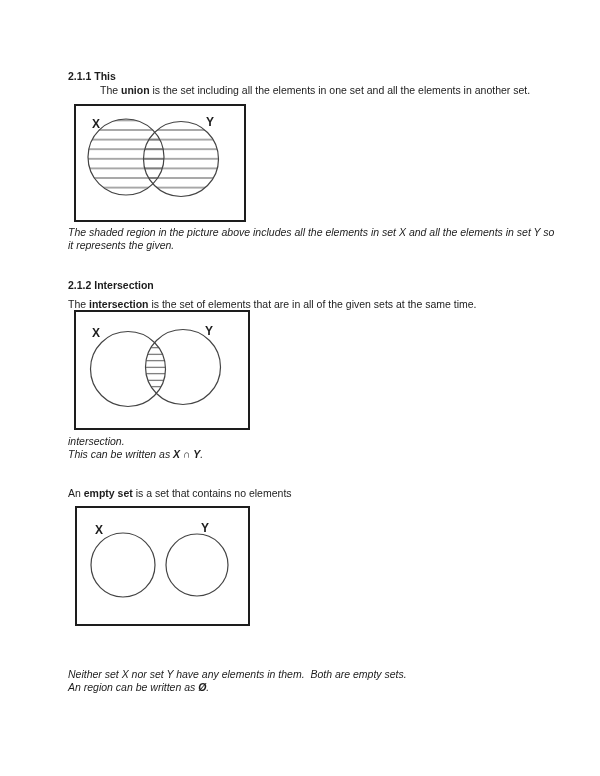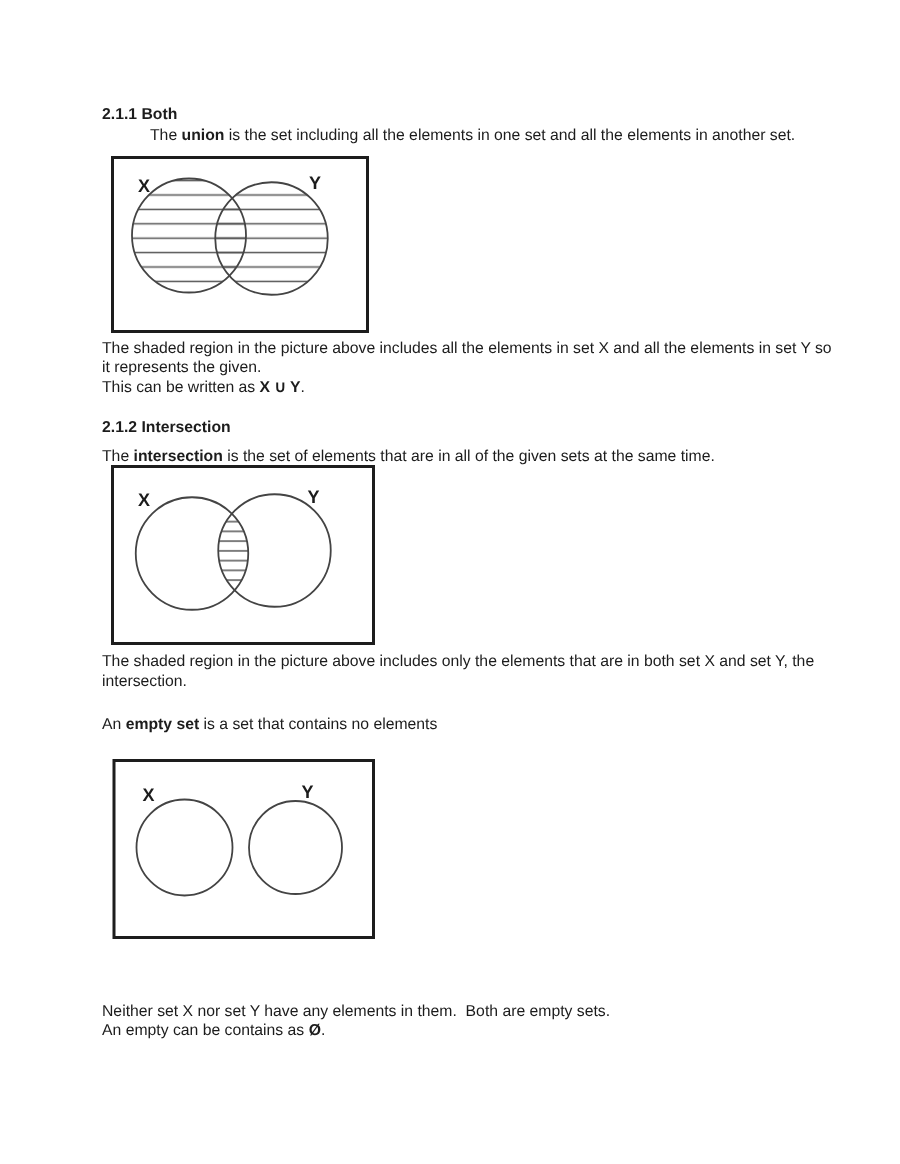--- a/index.html
+++ b/index.html
@@ -23,39 +23,40 @@
     font-size: 10.5px;
     line-height: 13px;
     white-space: pre-wrap;
   }
   .body-line b, .heading b { font-weight: bold; }
   .caption-block { font-size: 10.5px; }
   .caption-block .line {
     line-height: 13px;
     white-space: pre-wrap;
     font-size: 10.5px;
+    font-style: italic;
   }
   .diagram-box {
     border: 2px solid #1d1d1d;
     background: #ffffff;
   }
   .diagram-box svg { display: block; }
   .venn-label {
     font-family: "Liberation Sans", sans-serif;
     font-size: 12px;
     font-weight: bold;
     fill: #1c1c1c;
   }
 </style>
 </head>
 <body>
 
 <div class="page">
 
-  <div class="abs heading" style="left:68px; top:70px;">2.1.1 Both</div>
+  <div class="abs heading" style="left:68px; top:70px;">2.1.1 This</div>
 
   <div class="abs body-line" style="left:68px; top:84px;margin-left:32px;"><span>The </span><b>union</b><span> is the set including all the elements in one set and all the elements in another set.</span></div>
 
   <div class="abs diagram-box" style="left:74px; top:104px; width:168px; height:114px;">
     <svg width="168" height="114" viewBox="0 0 168 114">
       <defs>
         <pattern id="hatch-u" patternUnits="userSpaceOnUse" width="12" height="9.6">
           <line x1="0" y1="4.8" x2="12" y2="4.8" stroke="#555555" stroke-width="1"></line>
         </pattern>
       </defs>
@@ -64,21 +65,20 @@
       <circle cx="50" cy="51" r="38" fill="none" stroke="#444444" stroke-width="1.2"></circle>
       <circle cx="105" cy="53" r="37.5" fill="none" stroke="#444444" stroke-width="1.2"></circle>
       <text class="venn-label" x="16" y="22">X</text>
       <text class="venn-label" x="130" y="20">Y</text>
     </svg>
   </div>
 
   <div class="abs caption-block" style="left:68px; top:226px;">
     <div class="line">The shaded region in the picture above includes all the elements in set X and all the elements in set Y so</div>
     <div class="line">it represents the given.</div>
-    <div class="line"><span>This can be written as </span><b>X ∪ Y</b><span>.</span></div>
   </div>
 
   <div class="abs heading" style="left:68px; top:279px;">2.1.2 Intersection</div>
 
   <div class="abs body-line" style="left:68px; top:298px;text-align:center;"><span>The </span><b>intersection</b><span> is the set of elements that are in all of the given sets at the same time.</span></div>
 
   <div class="abs diagram-box" style="left:74px; top:310px; width:172px; height:116px;">
     <svg width="172" height="116" viewBox="0 0 172 116">
       <defs>
         <pattern id="hatch-i" patternUnits="userSpaceOnUse" width="12" height="6.5">
@@ -92,33 +92,33 @@
         <circle cx="107" cy="55" r="37.5" fill="url(#hatch-i)" stroke="none"></circle>
       </g>
       <circle cx="52" cy="57" r="37.5" fill="none" stroke="#444444" stroke-width="1.2"></circle>
       <circle cx="107" cy="55" r="37.5" fill="none" stroke="#444444" stroke-width="1.2"></circle>
       <text class="venn-label" x="16" y="25">X</text>
       <text class="venn-label" x="129" y="23">Y</text>
     </svg>
   </div>
 
   <div class="abs caption-block" style="left:68px; top:435px;">
-    <div class="line">The shaded region in the picture above includes only the elements that are in both set X and set Y, the</div>
     <div class="line">intersection.</div>
+    <div class="line"><span>This can be written as </span><b>X ∩ Y</b><span>.</span></div>
   </div>
 
-  <div class="abs body-line" style="left:68px; top:477px;text-align:right;"><span>An </span><b>empty set</b><span> is a set that contains no elements</span></div>
+  <div class="abs body-line" style="left:68px; top:487px;text-align:right;"><span>An </span><b>empty set</b><span> is a set that contains no elements</span></div>
 
   <div class="abs diagram-box" style="left:75px; top:506px; width:171px; height:116px;">
     <svg width="171" height="116" viewBox="0 0 171 116">
       <circle cx="46" cy="57" r="32" fill="none" stroke="#444444" stroke-width="1.2"></circle>
       <circle cx="120" cy="57" r="31" fill="none" stroke="#444444" stroke-width="1.2"></circle>
       <text class="venn-label" x="18" y="26">X</text>
       <text class="venn-label" x="124" y="24">Y</text>
     </svg>
   </div>
 
   <div class="abs caption-block" style="left:68px; top:668px;">
     <div class="line">Neither set X nor set Y have any elements in them.  Both are empty sets.</div>
-    <div class="line"><span>An empty can be contains as </span><b>Ø</b><span>.</span></div>
+    <div class="line"><span>An region can be written as </span><b>Ø</b><span>.</span></div>
   </div>
 
 </div>
 
 </body></html>

